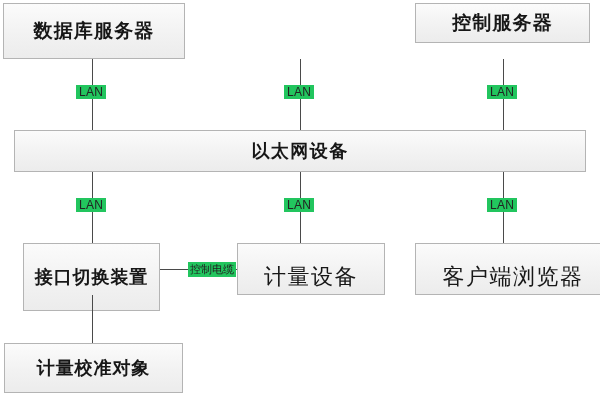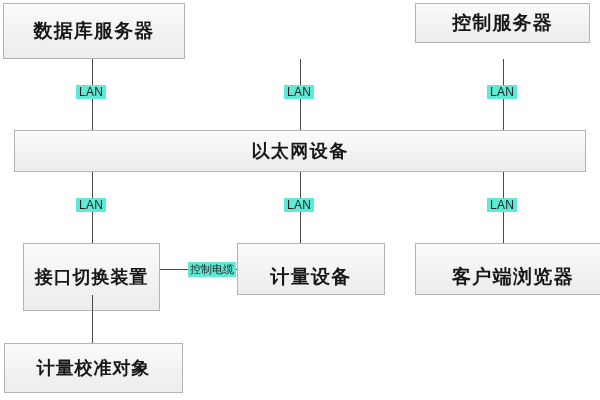--- a/index.html
+++ b/index.html
@@ -52,22 +52,22 @@
   }
 
   
   .node-mid .node-label {
     font-size: 18px;
     font-weight: 700;
     letter-spacing: 0.05em;
   }
 
   .node-mid-wide .node-label {
-    font-size: 19px;
-    font-weight: 700;
+    font-size: 22px;
+    font-weight: 400;
     letter-spacing: 0.07em;
     margin-top: 15px;
   }
 
   
   .node-bottom .node-label {
     font-size: 18px;
     font-weight: 700;
     letter-spacing: 0.05em;
   }
@@ -84,21 +84,21 @@
     height: 1px;
     background: #4a4a4a;
   }
 
   
   .edge-label {
     position: absolute;
     font-size: 12px;
     font-weight: 400;
     color: #222222;
-    background: #5eead4;
+    background: #22c55e;
     padding: 0 3px;
     white-space: nowrap;
     letter-spacing: 0.02em;
   }
 
   .edge-label-cable {
     font-size: 11px;
     letter-spacing: 0;
     padding: 0 2px;
   }

